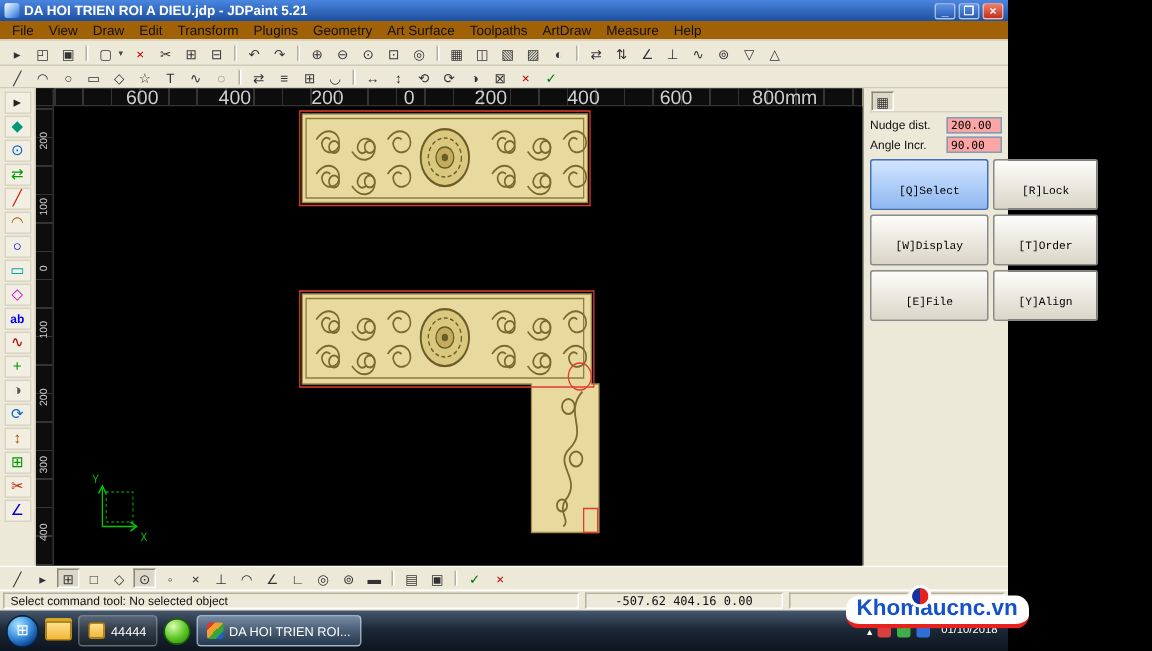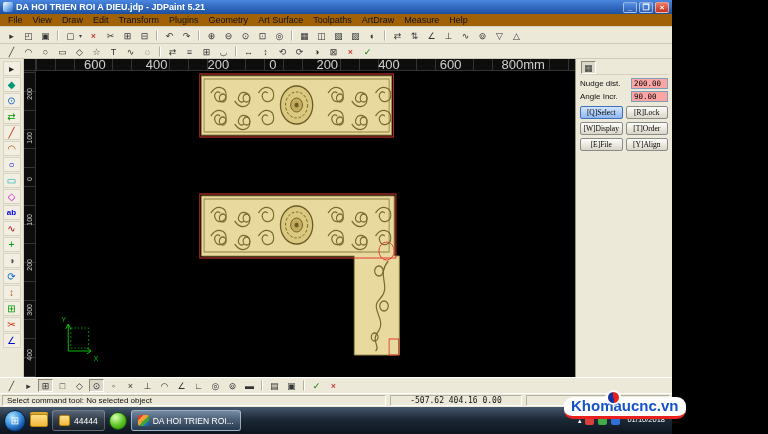--- a/index.html
+++ b/index.html
@@ -43,21 +43,21 @@
 .canvas{flex:1;position:relative;background:#000;overflow:hidden}
 .canvas svg.artwork{position:absolute;inset:0;width:100%;height:100%}
 
 
 .right-panel{width:97px;background:#ece9d8;border-left:1px solid #9a9684;padding:2px 4px;font-size:8.5px}
 .rp-head{height:14px;display:flex;align-items:center;border-bottom:1px solid #d6d2bf;margin-bottom:3px}
 .rp-field{display:flex;align-items:center;justify-content:space-between;margin:2px 0}
 .rp-field .lbl{font-size:8px;color:#111}
 .rp-field .val{width:37px;height:11px;background:#fca5a5;border:1px solid #7f9db9;font-size:7.5px;line-height:10px;text-align:left;padding:0 2px;font-family:"DejaVu Sans Mono",monospace}
 .rp-buttons{display:grid;grid-template-columns:1fr 1fr;gap:3px;margin-top:4px}
-.rp-btn{height:13px;font-size:7.5px;line-height:11px;text-align:center;background:linear-gradient(#fdfdfa,#d9d5c7);border:1px solid #8a8a8a;border-radius:2px;font-family:Liberation Serif, serif;cursor:default;padding:0}
+.rp-btn{height:13px;font-size:7.5px;line-height:11px;text-align:center;background:linear-gradient(#fdfdfa,#d9d5c7);border:1px solid #8a8a8a;border-radius:2px;font-family:Liberation Mono, monospace;cursor:default;padding:16px}
 .rp-btn.active{background:linear-gradient(#d3e5ff,#8fb8f0);border-color:#3f6fc0}
 
 
 .statusbar{height:14px;background:#ece9d8;display:flex;align-items:center;gap:4px;padding:0 2px;border-top:1px solid #fff}
 .status-cell{border:1px solid #b5b1a0;border-bottom-color:#fff;border-right-color:#fff;height:11px;line-height:9px;padding:0 4px;font-size:8px;color:#111;background:#ece9d8;overflow:hidden;white-space:nowrap}
 .status-msg{flex:1}
 .status-coords{width:132px;text-align:center;font-family:"DejaVu Sans Mono",monospace}
 .w80{width:80px}.w60{width:60px}
 
 

